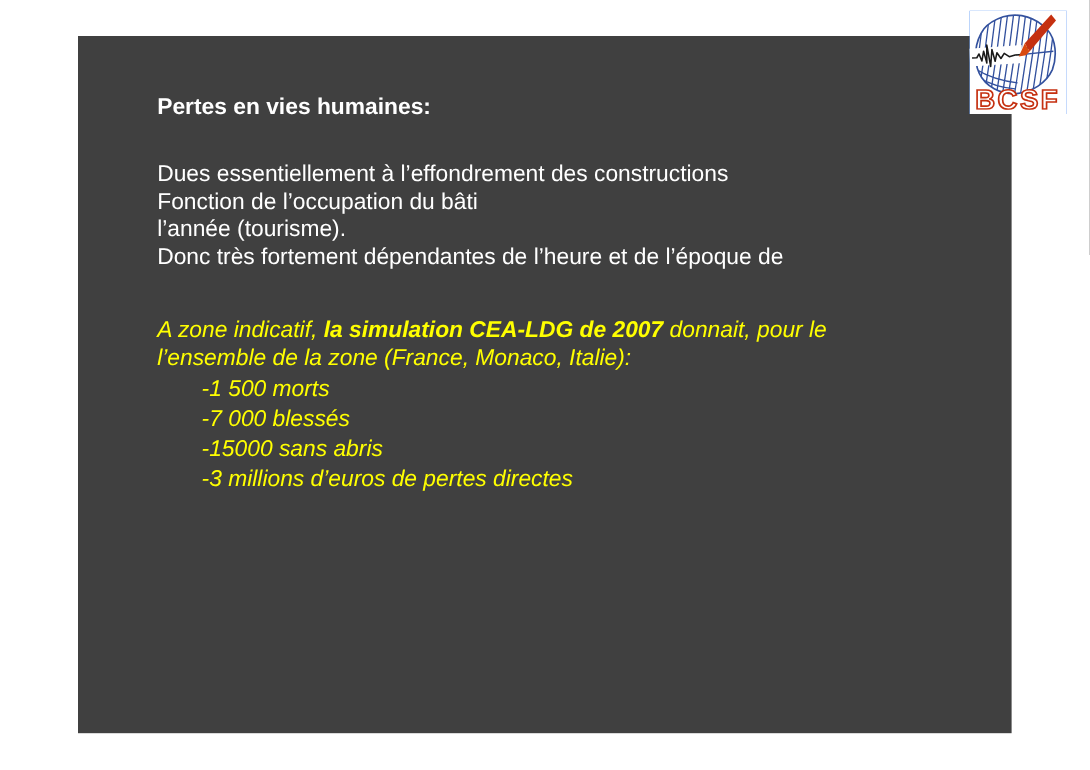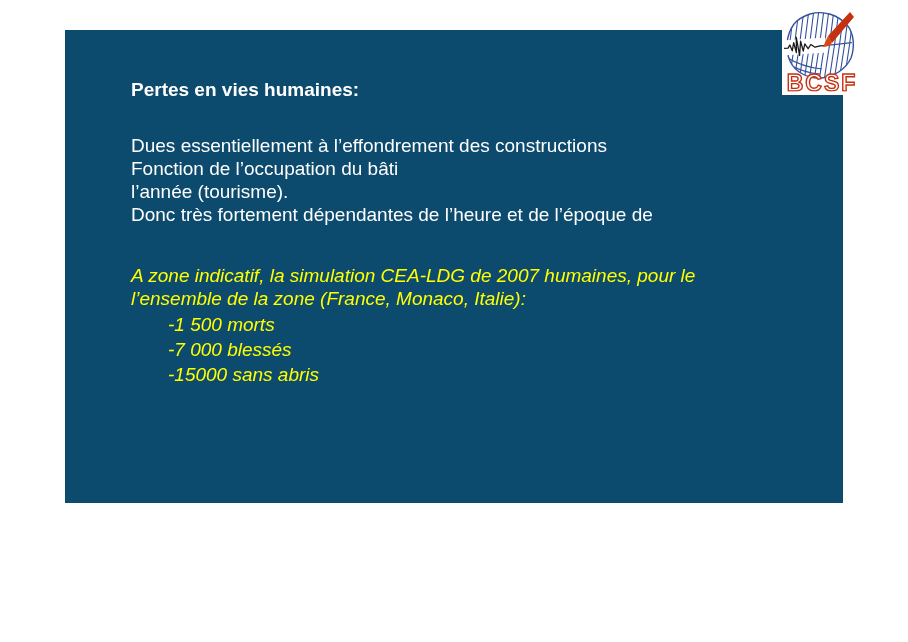--- a/index.html
+++ b/index.html
@@ -6,49 +6,49 @@
   .page{
     position:relative;
     width:908px;height:642px;
     background:#ffffff;
     overflow:hidden;
     font-family:"Liberation Sans",sans-serif;
   }
   .slide{
     position:absolute;
     left:65px;top:30px;
-    width:778px;height:473px;
-    background:#0c4a6e;
+    width:778px;height:581px;
+    background:#404040;
   }
   .content{
     position:absolute;
     left:66px;top:48px;
     width:700px;
     color:#ffffff;
     font-size:19px;
     line-height:23px;
   }
   .line{white-space:nowrap;}
   .bold{font-weight:700;}
   .gap-title{margin-bottom:33px;}
   .gap-before-fin{margin-top:35px;}
   .gap-before-yellow{margin-top:38px;}
   .yellow{
     color:#ffff00;
     font-style:italic;
   }
-  .yellow .line b{font-weight:400;margin-top:12px;}
+  .yellow .line b{font-weight:700;margin-top:12px;}
   .yellow-list{
     margin-top:2px;
     padding-left:37px;
     line-height:25px;
   }
   .logo-box{
     position:absolute;
-    left:782px;top:9px;
+    left:808px;top:9px;
     width:81px;height:86px;
     background:#3b82f6;
   }
   .logo-box svg{display:block;}
 </style>
 </head>
 <body>
 
 <div class="page">
 
@@ -60,27 +60,28 @@
       <div>
         <div class="line">Dues essentiellement à l’effondrement des constructions</div>
         <div class="line">Fonction de l’occupation du bâti</div>
         <div class="line">l’année (tourisme).</div>
         <div class="line">Donc très fortement dépendantes de l’heure et de l’époque de</div>
       </div>
 
 
 
       <div class="yellow gap-before-yellow">
-        <div class="line"><span>A zone indicatif, </span><b>la simulation CEA-LDG de 2007</b><span> humaines, pour le</span></div>
+        <div class="line"><span>A zone indicatif, </span><b>la simulation CEA-LDG de 2007</b><span> donnait, pour le</span></div>
         <div class="line">l’ensemble de la zone (France, Monaco, Italie):</div>
 
         <div class="yellow-list">
           <div class="line">-1 500 morts</div>
           <div class="line">-7 000 blessés</div>
           <div class="line">-15000 sans abris</div>
+          <div class="line">-3 millions d’euros de pertes directes</div>
         </div>
       </div>
 
     </div>
   </div>
 
   <div class="logo-box">
     <svg width="81" height="86" viewBox="0 0 81 86">
       <rect x="0" y="0" width="81" height="86" fill="#ffffff"></rect>
       <defs>

